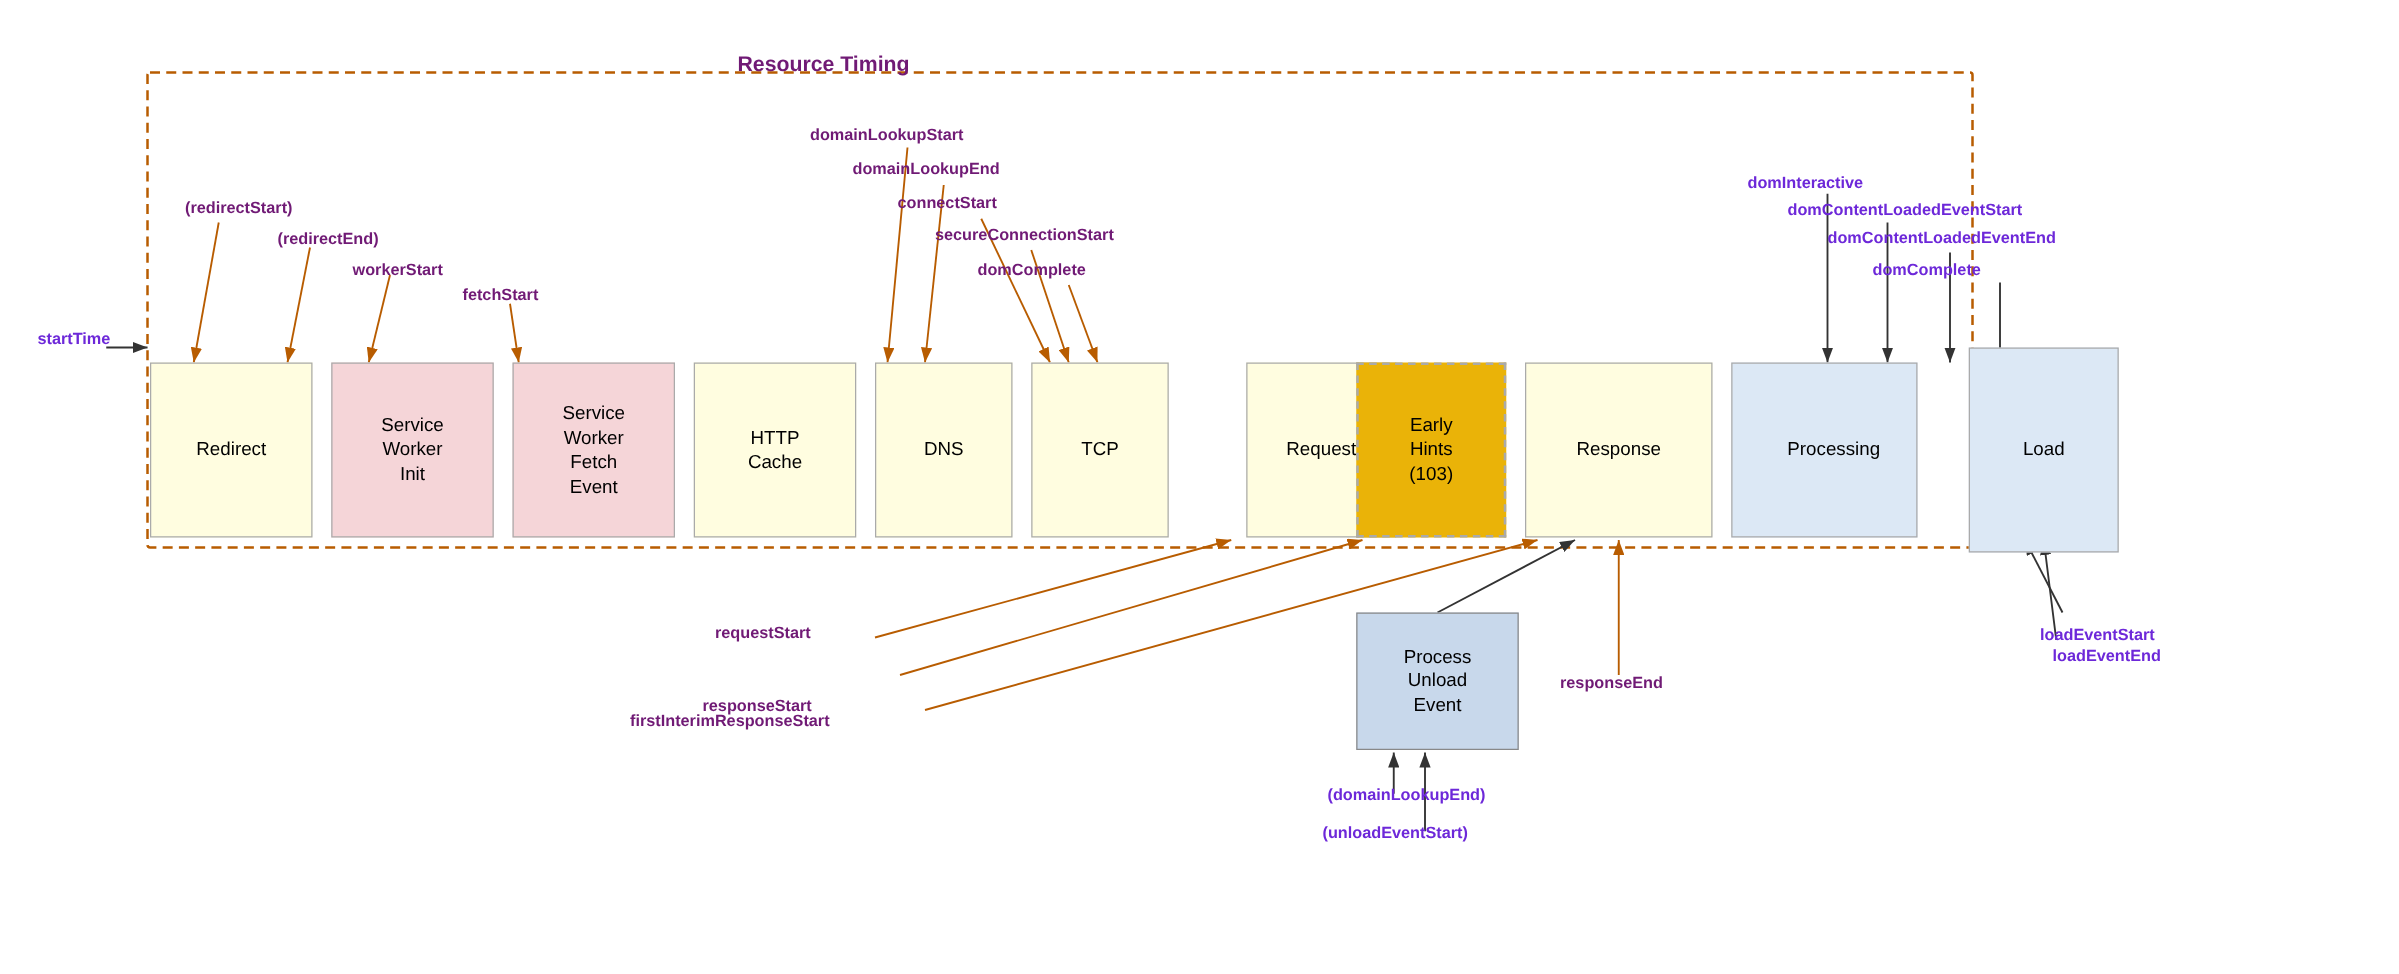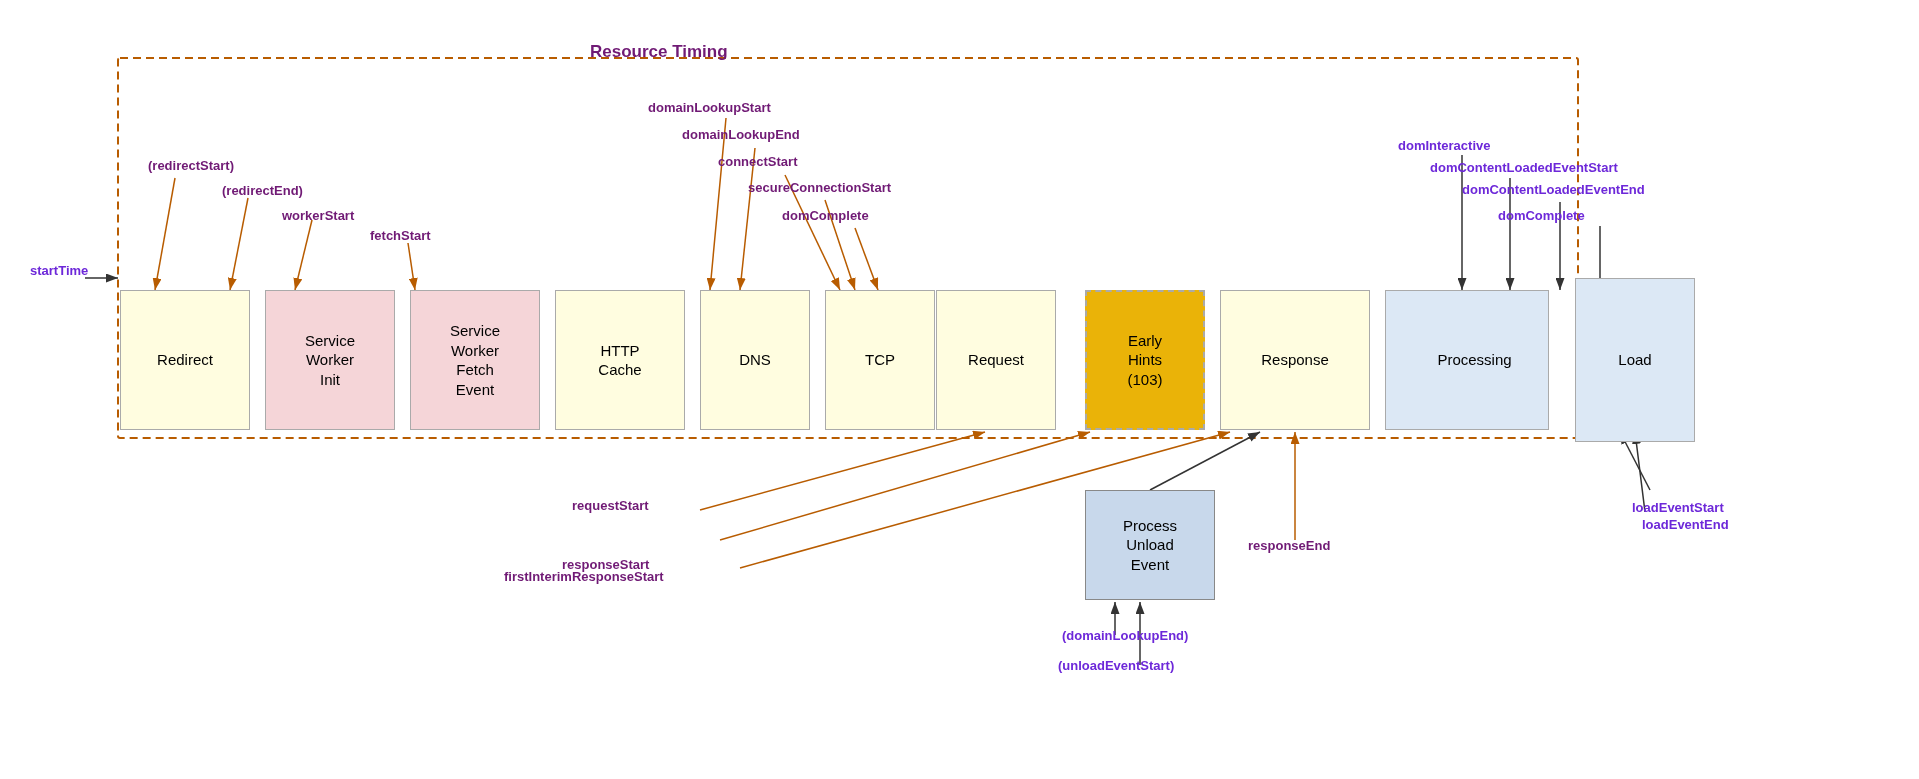--- a/index.html
+++ b/index.html
@@ -147,33 +147,33 @@
   </div>
 
   <div class="box box-yellow" style="left:700px; top:290px; width:110px; height:140px;">
     <span>DNS</span>
   </div>
 
   <div class="box box-yellow" style="left:825px; top:290px; width:110px; height:140px;">
     <span>TCP</span>
   </div>
 
-  <div class="box box-yellow" style="left:936px; top:290px; width:120px; height:140px;">
+  <div class="box box-yellow" style="left:997px; top:290px; width:120px; height:140px;">
     <span>Request</span>
   </div>
 
   <div class="box box-dotted" style="left:1085px; top:290px; width:120px; height:140px; background:#eab308;">
     <span>Early<br>Hints<br>(103)</span>
   </div>
 
   <div class="box box-yellow" style="left:1220px; top:290px; width:150px; height:140px;">
     <span>Response</span>
   </div>
 
-  <div class="box box-blue" style="left:1385px; top:290px; width:164px; height:140px;padding-left:15px;">
+  <div class="box box-blue" style="left:1385px; top:290px; width:149px; height:140px;padding-left:15px;">
     <span>Processing</span>
   </div>
 
   <div class="box box-blue" style="left:1575px; top:278px; width:120px; height:164px;">
     <span>Load</span>
   </div>
 
   <div class="box box-blue-dark" style="left:1085px; top:490px; width:130px; height:110px;">
     <span>Process<br>Unload<br>Event</span>
   </div>

